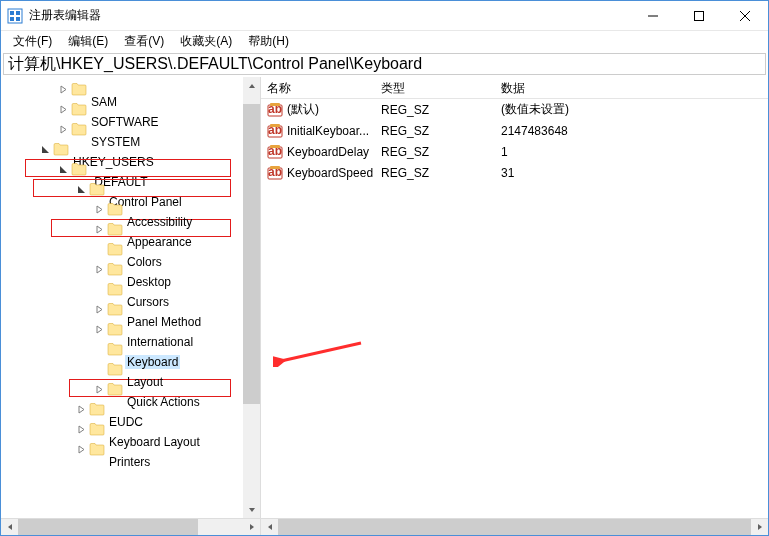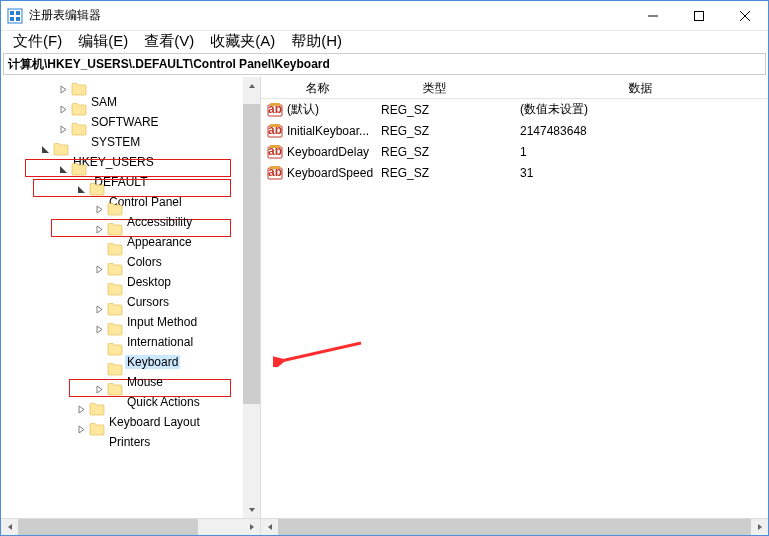--- a/index.html
+++ b/index.html
@@ -5,58 +5,58 @@
 * { margin: 0; padding: 0; box-sizing: border-box; font-family: "Microsoft YaHei", "Segoe UI", sans-serif; font-size: 12px; }
 body { background: #fff; width: 769px; height: 536px; border: 1px solid #4a8fd8; overflow: hidden; position: relative; }
 
 .titlebar { height: 30px; display: flex; align-items: center; padding-left: 6px; background: #fff; border-bottom: 1px solid #e8e8e8; }
 .titlebar .app-icon { width: 16px; height: 16px; margin-right: 6px; }
 .titlebar .title { flex: 1; font-size: 12px; color: #000; }
 .titlebar .win-controls { display: flex; }
 .titlebar .win-btn { width: 46px; height: 30px; display: flex; align-items: center; justify-content: center; color: #000; cursor: default; }
 
 .menubar { height: 20px; display: flex; align-items: center; padding-left: 4px; background: #fff; }
-.menubar .menu-item { padding: 2px 8px; font-size: 15px; color: #000; cursor: default; }
-
-.address-bar { height: 22px; background: #fff; border: 1px solid #ccc; margin: 2px; padding: 2px 4px; font-size: 12px; color: #000; display: flex; align-items: center; font-weight: bold; }
+.menubar .menu-item { padding: 2px 8px; font-size: 12px; color: #000; cursor: default; }
+
+.address-bar { height: 22px; background: #fff; border: 1px solid #ccc; margin: 2px; padding: 2px 4px; font-size: 16px; color: #000; display: flex; align-items: center; }
 
 .main { display: flex; height: calc(536px - 30px - 20px - 26px - 2px); }
 .tree-panel { width: 260px; border-right: 1px solid #ddd; overflow: hidden; position: relative; display: flex; flex-direction: column; }
 .tree-scroll { flex: 1; overflow: hidden; padding-top: 2px; }
 .tree-node { display: flex; align-items: center; height: 20px; white-space: nowrap; position: relative; }
 .tree-node .indent { display: inline-block; }
 .tree-node .expander { width: 16px; height: 16px; display: inline-flex; align-items: center; justify-content: center; cursor: default; }
 .tree-node .expander svg { width: 9px; height: 9px; }
 .tree-node .folder-icon { width: 16px; height: 14px; margin-right: 2px; }
 .tree-node .label { padding: 0 2px; margin-top: 25px; }
 .tree-node.selected .label { background: #cce8ff; }
 .highlight-box { border: 1px solid #e31b1b; position: absolute; pointer-events: none; }
 
 .list-panel { flex: 1; position: relative; overflow: hidden; }
-.list-header { display: flex; height: 22px; border-bottom: 1px solid #e5e5e5; text-align: center; }
+.list-header { display: flex; height: 22px; border-bottom: 1px solid #e5e5e5; }
 .list-header .col { padding: 3px 6px; font-size: 12px; color: #000; border-right: 1px solid transparent; position: relative; }
 .list-body { }
 .list-row { display: flex; height: 21px; }
 .list-row .cell { padding: 0 6px; white-space: nowrap; overflow: hidden; text-overflow: ellipsis; display: flex; align-items: center; }
 .reg-icon { width: 16px; height: 16px; margin-right: 4px; flex-shrink: 0; }
 
 .scrollbar-h { height: 17px; background: #f0f0f0; border-top: 1px solid #ddd; display: flex; align-items: center; }
 .scrollbar-h .sb-btn { width: 17px; height: 17px; background: #f0f0f0; display: flex; align-items: center; justify-content: center; }
 .scrollbar-h .sb-track { flex: 1; height: 17px; position: relative; }
 .scrollbar-h .sb-thumb { position: absolute; height: 17px; background: #cdcdcd; }
 .scrollbar-v { width: 17px; background: #f0f0f0; position: absolute; right: 0; top: 0; bottom: 17px; display: flex; flex-direction: column; }
 .scrollbar-v .sb-btn { width: 17px; height: 17px; background: #f0f0f0; display: flex; align-items: center; justify-content: center; }
 .scrollbar-v .sb-track { flex: 1; position: relative; }
 .scrollbar-v .sb-thumb { position: absolute; width: 17px; background: #cdcdcd; }
 
 .folder-svg { fill: #ffe79e; stroke: #d6a72b; stroke-width: 0.5; }
 
 .col-name { width: 114px; }
 .col-type { width: 120px; }
-.col-data { flex: 1; margin-left: 19px; }
+.col-data { flex: 1; }
 
 .red-arrow { position: absolute; pointer-events: none; z-index: 10; }
 </style>
 </head>
 <body>
 
 <div class="titlebar">
   <svg class="app-icon" viewBox="0 0 16 16">
     <rect x="1" y="1" width="14" height="14" fill="#fff" stroke="#2b7cd3" stroke-width="1"></rect>
     <rect x="3" y="3" width="4" height="4" fill="#2b7cd3"></rect>
@@ -229,21 +229,21 @@
         <div class="tree-node">
           <span class="indent" style="width:90px"></span>
           <span class="expander">
             <svg viewBox="0 0 9 9">
               <path d="M2 1 L7 4.5 L2 8 Z" fill="none" stroke="#808080" stroke-width="1"></path>
             </svg>
           </span>
           <svg class="folder-icon" viewBox="0 0 16 14">
             <path class="folder-svg" d="M1 3 L1 12 Q1 13 2 13 L14 13 Q15 13 15 12 L15 4 Q15 3 14 3 L7 3 L6 1.5 L2 1.5 Q1 1.5 1 3 Z"></path>
           </svg>
-          <span class="label">Input Method</span>
+          <span class="label">Panel Method</span>
         </div>
         <div class="tree-node">
           <span class="indent" style="width:90px"></span>
           <span class="expander">
             <svg viewBox="0 0 9 9">
               <path d="M2 1 L7 4.5 L2 8 Z" fill="none" stroke="#808080" stroke-width="1"></path>
             </svg>
           </span>
           <svg class="folder-icon" viewBox="0 0 16 14">
             <path class="folder-svg" d="M1 3 L1 12 Q1 13 2 13 L14 13 Q15 13 15 12 L15 4 Q15 3 14 3 L7 3 L6 1.5 L2 1.5 Q1 1.5 1 3 Z"></path>
@@ -258,33 +258,45 @@
           </svg>
           <span class="label">Keyboard</span>
         </div>
         <div class="highlight-box" style="top: 302px; left: 68px; height: 18px; width: 162px;"></div>
         <div class="tree-node">
           <span class="indent" style="width:90px"></span>
           <span class="expander"></span>
           <svg class="folder-icon" viewBox="0 0 16 14">
             <path class="folder-svg" d="M1 3 L1 12 Q1 13 2 13 L14 13 Q15 13 15 12 L15 4 Q15 3 14 3 L7 3 L6 1.5 L2 1.5 Q1 1.5 1 3 Z"></path>
           </svg>
-          <span class="label">Mouse</span>
+          <span class="label">Layout</span>
         </div>
         <div class="tree-node">
           <span class="indent" style="width:90px"></span>
           <span class="expander">
             <svg viewBox="0 0 9 9">
               <path d="M2 1 L7 4.5 L2 8 Z" fill="none" stroke="#808080" stroke-width="1"></path>
             </svg>
           </span>
           <svg class="folder-icon" viewBox="0 0 16 14">
             <path class="folder-svg" d="M1 3 L1 12 Q1 13 2 13 L14 13 Q15 13 15 12 L15 4 Q15 3 14 3 L7 3 L6 1.5 L2 1.5 Q1 1.5 1 3 Z"></path>
           </svg>
           <span class="label">Quick Actions</span>
+        </div>
+        <div class="tree-node">
+          <span class="indent" style="width:72px"></span>
+          <span class="expander">
+            <svg viewBox="0 0 9 9">
+              <path d="M2 1 L7 4.5 L2 8 Z" fill="none" stroke="#808080" stroke-width="1"></path>
+            </svg>
+          </span>
+          <svg class="folder-icon" viewBox="0 0 16 14">
+            <path class="folder-svg" d="M1 3 L1 12 Q1 13 2 13 L14 13 Q15 13 15 12 L15 4 Q15 3 14 3 L7 3 L6 1.5 L2 1.5 Q1 1.5 1 3 Z"></path>
+          </svg>
+          <span class="label">EUDC</span>
         </div>
         <div class="tree-node">
           <span class="indent" style="width:72px"></span>
           <span class="expander">
             <svg viewBox="0 0 9 9">
               <path d="M2 1 L7 4.5 L2 8 Z" fill="none" stroke="#808080" stroke-width="1"></path>
             </svg>
           </span>
           <svg class="folder-icon" viewBox="0 0 16 14">
             <path class="folder-svg" d="M1 3 L1 12 Q1 13 2 13 L14 13 Q15 13 15 12 L15 4 Q15 3 14 3 L7 3 L6 1.5 L2 1.5 Q1 1.5 1 3 Z"></path>

